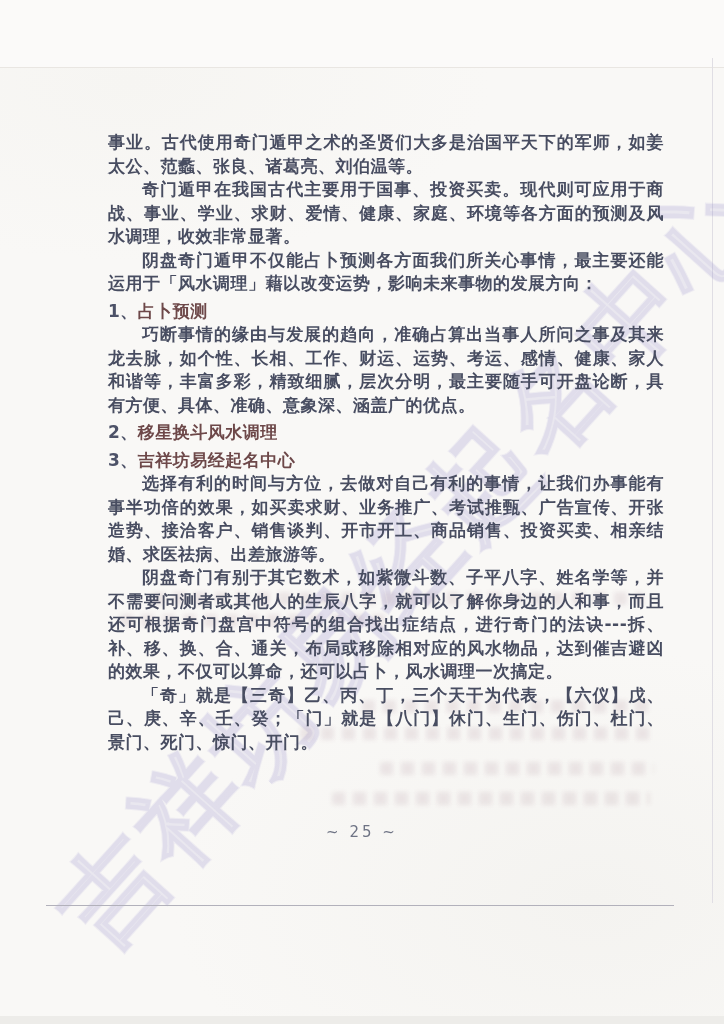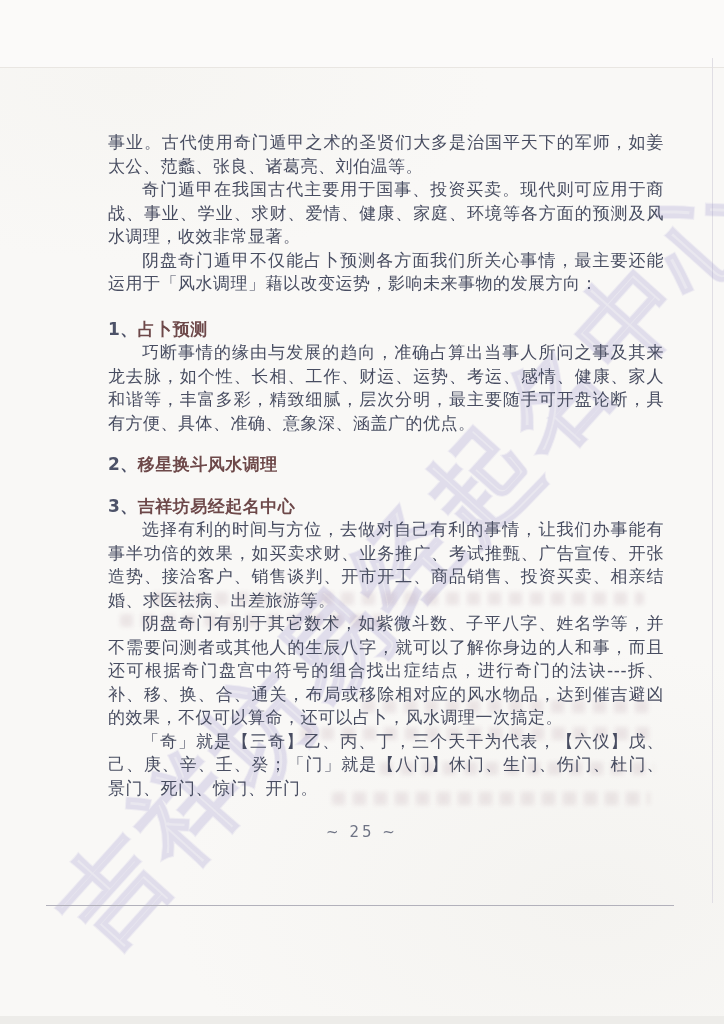--- a/index.html
+++ b/index.html
@@ -26,27 +26,27 @@
     color:rgba(140,131,201,0.15);
     -webkit-text-stroke:2px rgba(150,142,210,0.10);
     white-space:nowrap;pointer-events:none;
   }
 
   .content{
     position:absolute;left:108px;top:131px;width:556px;
     color:#484d61;font-size:17px;line-height:23.5px;
     text-align:justify;letter-spacing:0.5px;
   }
-  .content p{margin:0;}
+  .content p{margin:0;font-weight:bold;}
   .indent{text-indent:2em;}
   .heading{margin:0;font-size:17px;line-height:23.5px;font-weight:bold;}
   .h-num{color:#4d5268;}
   .h-title{color:#6d4849;}
-  .mt-sm{margin-top:22px;}
-  .mt-md{margin-top:18px;}
+  .mt-sm{margin-top:4px;}
+  .mt-md{margin-top:4px;}
   .mt-lg{margin-top:26px;}
 
   .page-number{
     position:absolute;left:0;top:823px;width:724px;
     text-align:center;color:#6e7384;font-size:15px;letter-spacing:3px;
   }
 
   .smudge{
     position:absolute;height:13px;border-radius:3px;
     filter:blur(2px);opacity:.9;pointer-events:none;

